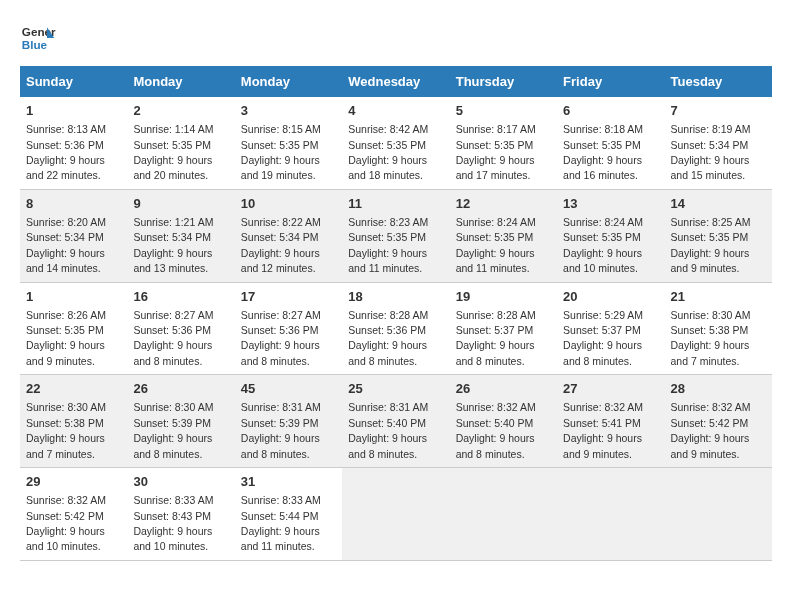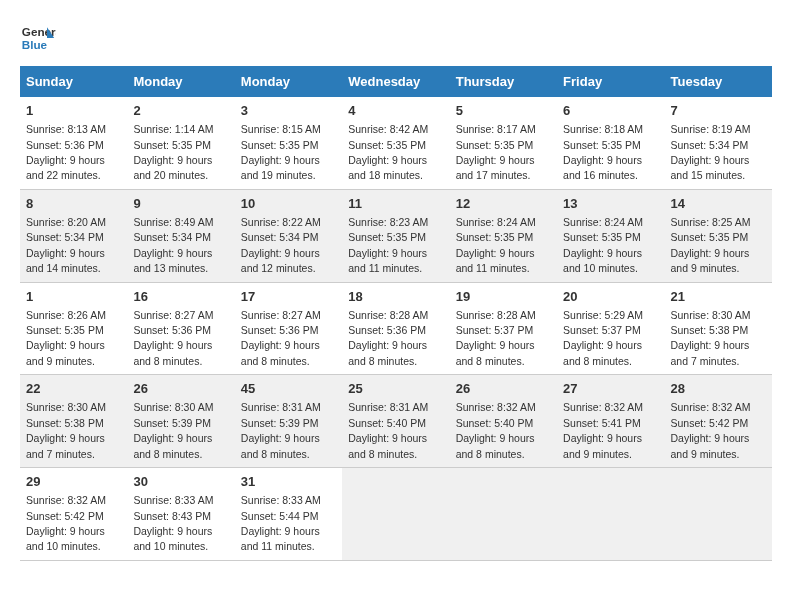--- a/index.html
+++ b/index.html
@@ -135,21 +135,21 @@
 <span class="day-info">Sunrise: 8:19 AM</span><br>
 <span class="day-info">Sunset: 5:34 PM</span><br>
 <span class="day-info">Daylight: 9 hours and 15 minutes.</span></td>
       </tr>
       <tr>
         <td><span class="day-num">8</span>
 <span class="day-info">Sunrise: 8:20 AM</span><br>
 <span class="day-info">Sunset: 5:34 PM</span><br>
 <span class="day-info">Daylight: 9 hours and 14 minutes.</span></td>
         <td><span class="day-num">9</span>
-<span class="day-info">Sunrise: 8:49 AM</span><br>
+<span class="day-info">Sunrise: 1:21 AM</span><br>
 <span class="day-info">Sunset: 5:34 PM</span><br>
 <span class="day-info">Daylight: 9 hours and 13 minutes.</span></td>
         <td><span class="day-num">10</span>
 <span class="day-info">Sunrise: 8:22 AM</span><br>
 <span class="day-info">Sunset: 5:34 PM</span><br>
 <span class="day-info">Daylight: 9 hours and 12 minutes.</span></td>
         <td><span class="day-num">11</span>
 <span class="day-info">Sunrise: 8:23 AM</span><br>
 <span class="day-info">Sunset: 5:35 PM</span><br>
 <span class="day-info">Daylight: 9 hours and 11 minutes.</span></td>

